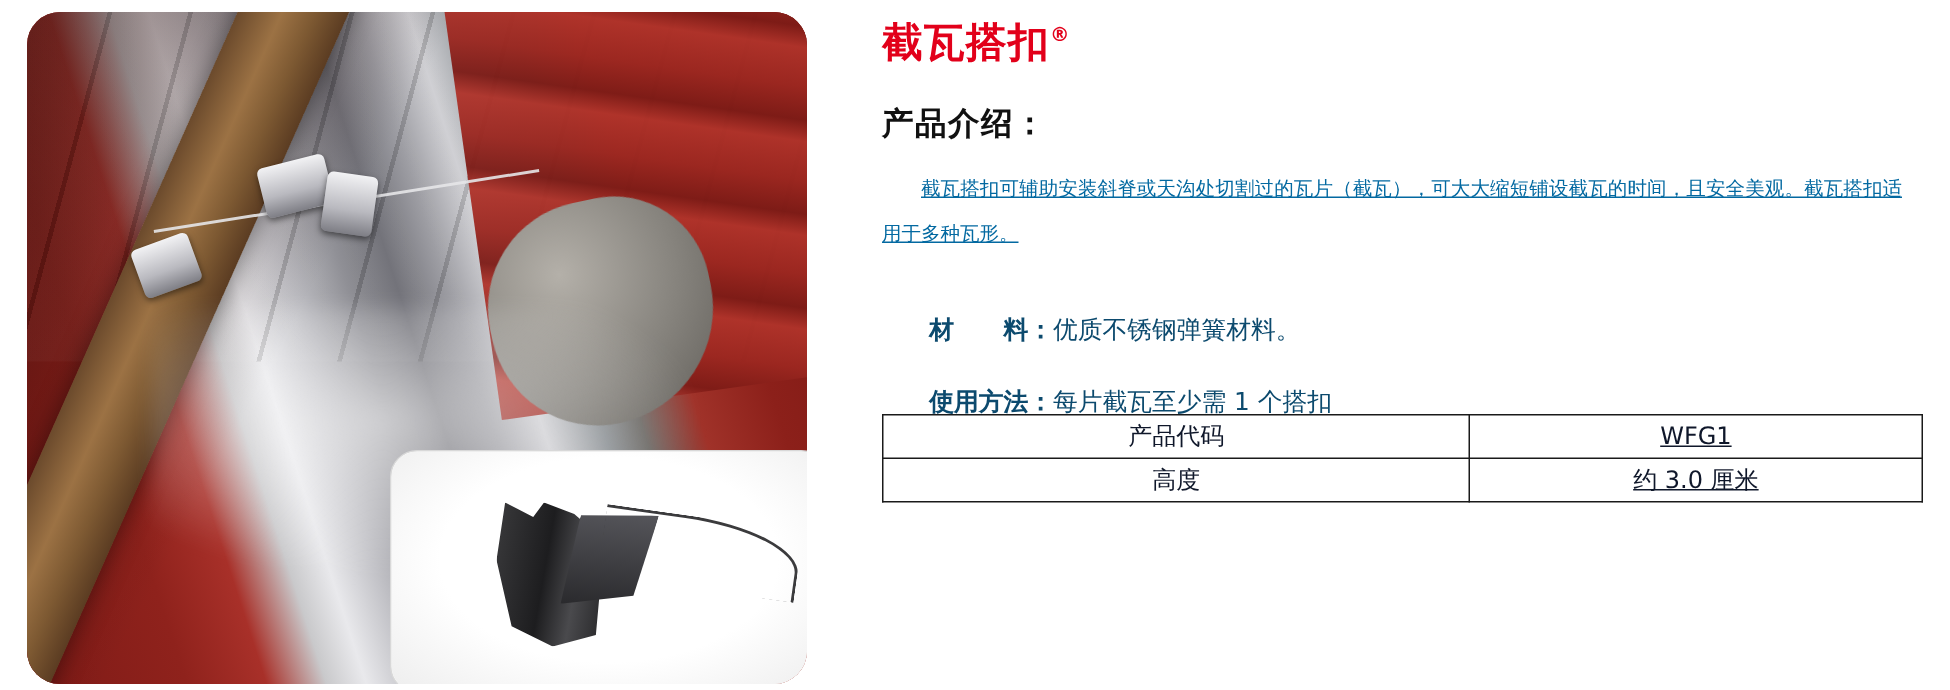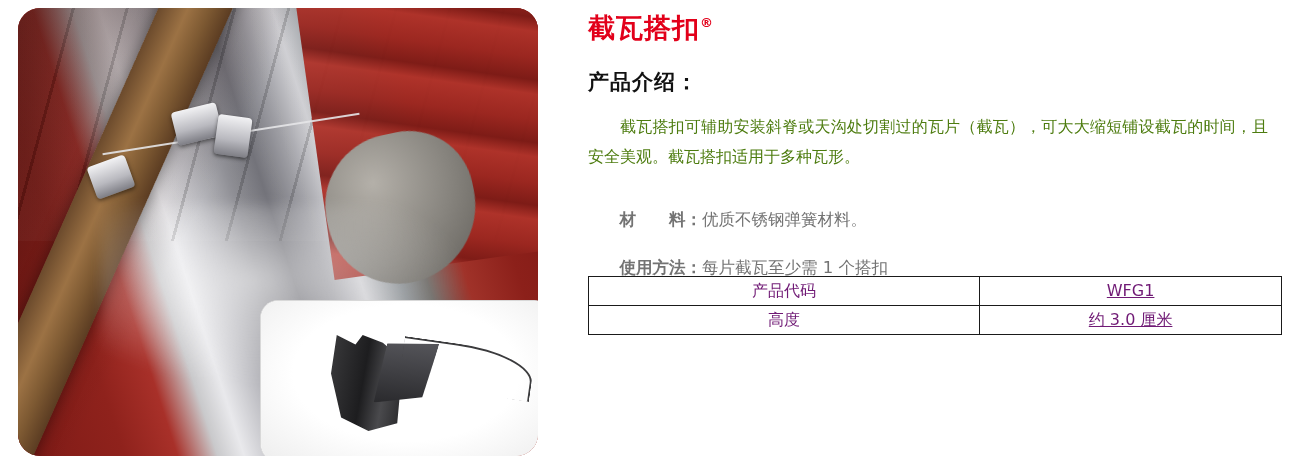--- a/index.html
+++ b/index.html
@@ -187,47 +187,48 @@
     font-size: 21px;
     font-weight: bold;
     color: #111;
     letter-spacing: 1px;
     font-family: Liberation Mono, monospace;
   }
   .para {
     position: absolute;
     left: 0; top: 112px;
     width: 680px;
-    font-size: 16px;
+    font-size: 13px;
     line-height: 30px;
-    color: #4d7c0f;
+    color: #0369a1;
     text-indent: 2em;
     text-align: justify;
+    text-decoration: underline;
   }
   .spec-row {
     position: absolute;
     left: 0;
     font-size: 16.5px;
     line-height: 28px;
-    color: #737373;
+    color: #0c4a6e;
     white-space: pre;
   }
   .spec-row .lbl { font-weight: bold; }
   .spec-row.mat { top: 178px; }
   .spec-row.usage { top: 226px; }
 
   
   .spec-table {
     position: absolute;
     left: 0;
     top: 276px;
     width: 694px;
     border-collapse: collapse;
     font-size: 16px;
-    color: #701a75;
+    color: #0f172a;
   }
   .spec-table td {
     height: 28px;
     border-top: 1px solid #1a1a1a;
     border-bottom: 1px solid #1a1a1a;
     text-align: center;
     padding: 0;
     line-height: 28px;
   }
   .spec-table tr:not(:first-child) td { border-top: none; }

